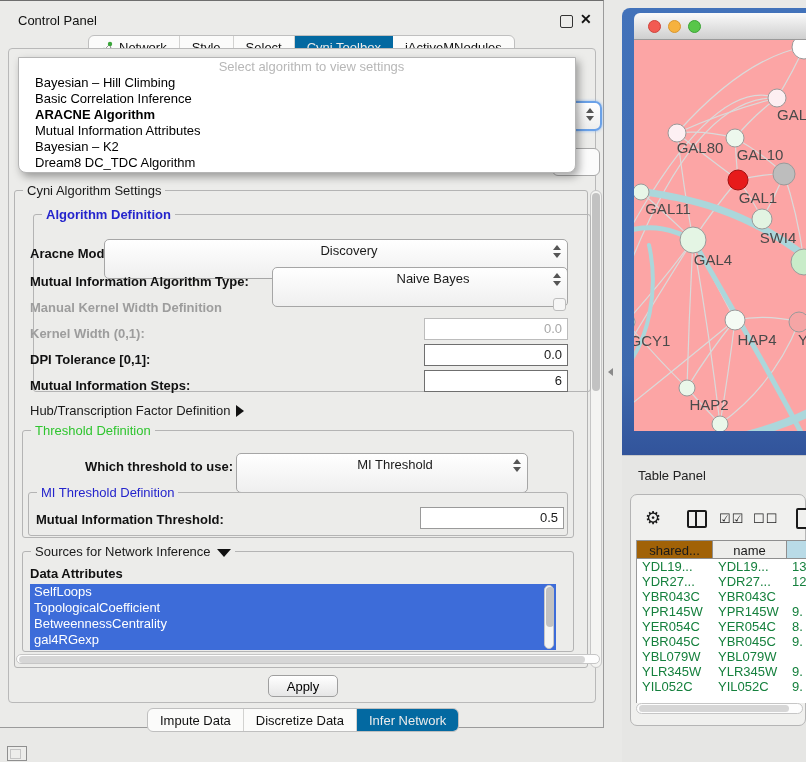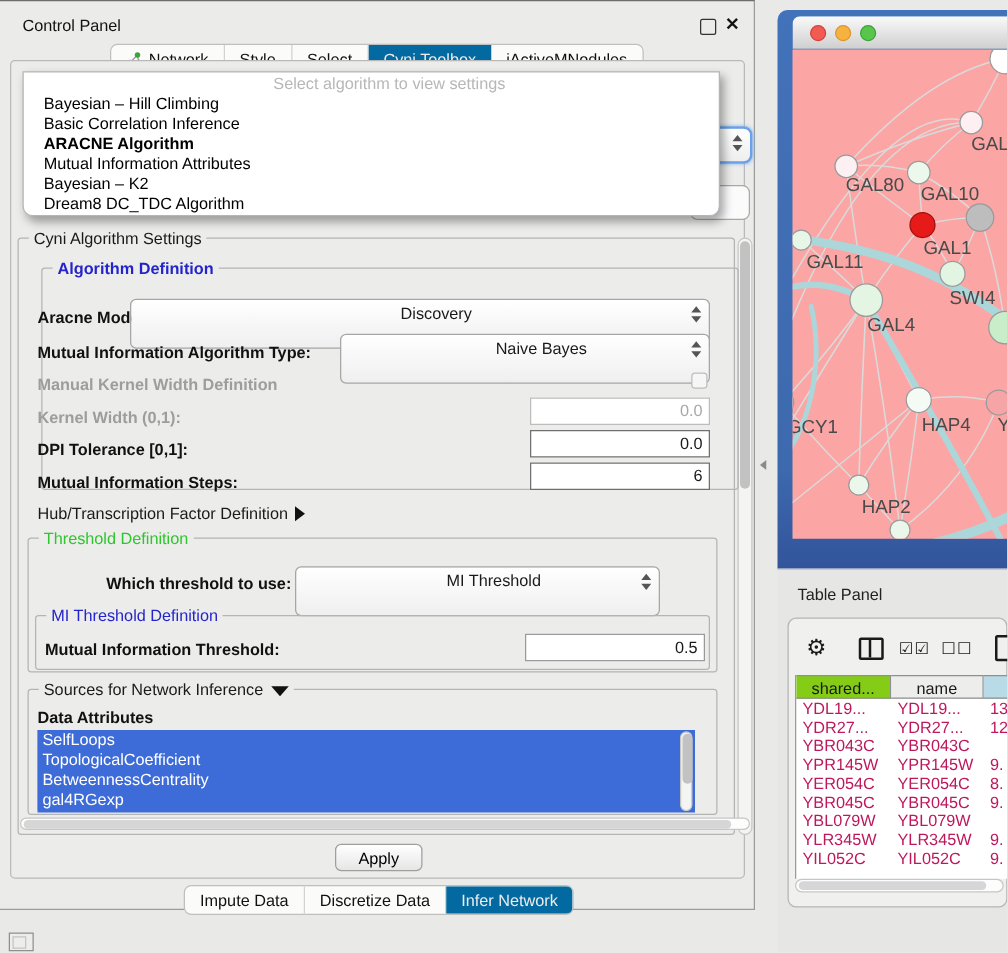--- a/index.html
+++ b/index.html
@@ -79,26 +79,26 @@
   #tp-panel{left:630px;top:494px;width:176px;height:232px;background:#f0f0ee;border:1px solid #b5b5b5;border-radius:7px;box-sizing:border-box;}
   .tb-ico{color:#1a1a1a;}
   #ico-gear{left:645px;top:507px;font-size:18px;}
   #ico-cols{left:687px;top:510px;width:16px;height:14px;border:2px solid #1a1a1a;border-radius:2px;}
   #ico-cols:before{content:"";position:absolute;left:6px;top:0;width:2px;height:14px;background:#1a1a1a;}
   #ico-checked{left:719px;top:511px;font-size:13px;letter-spacing:1px;}
   #ico-unchecked{left:753px;top:511px;font-size:13px;letter-spacing:1px;}
   #ico-file{left:796px;top:508px;width:13px;height:17px;border:2px solid #1a1a1a;border-radius:2px;background:#f0f0ee;}
   #tbl{left:636px;top:540px;width:170px;height:163px;overflow:hidden;background:#fff;border-left:1px solid #9a9a9a;box-sizing:border-box;}
   .th{position:absolute;top:0;height:19px;line-height:19px;text-align:center;border:1px solid #8f8f8f;border-left:none;box-sizing:border-box;font-size:13px;}
-  .th1{left:0;width:76px;background:#84cc16;}
+  .th1{left:0;width:76px;background:#a16207;}
   .th2{left:76px;width:74px;background:#ededeb;}
   .th3{left:150px;width:60px;background:#b9dbe7;}
   #tbl-body{position:absolute;left:0;top:19px;width:220px;}
   .tr{height:15px;line-height:15px;white-space:nowrap;}
-  .td{display:inline-block;vertical-align:top;overflow:hidden;padding-left:5px;box-sizing:border-box;font-size:13px;color:#be185d;}
+  .td{display:inline-block;vertical-align:top;overflow:hidden;padding-left:5px;box-sizing:border-box;font-size:13px;color:#15803d;}
   .td1{width:76px;} .td2{width:74px;} .td3{width:60px;}
   #tbl-hsb{left:636px;top:703px;width:167px;height:11px;}
   
   #mini-doc{left:7px;top:746px;width:20px;height:15px;border:1px solid #8f8f8f;background:#ededeb;box-sizing:border-box;}
   #mini-doc:before{content:"";position:absolute;left:2px;top:2px;width:9px;height:8px;border:1px solid #c4c4c4;}
   svg text{font-family:"Liberation Sans",sans-serif;}
 </style>
 </head>
 <body>
 

